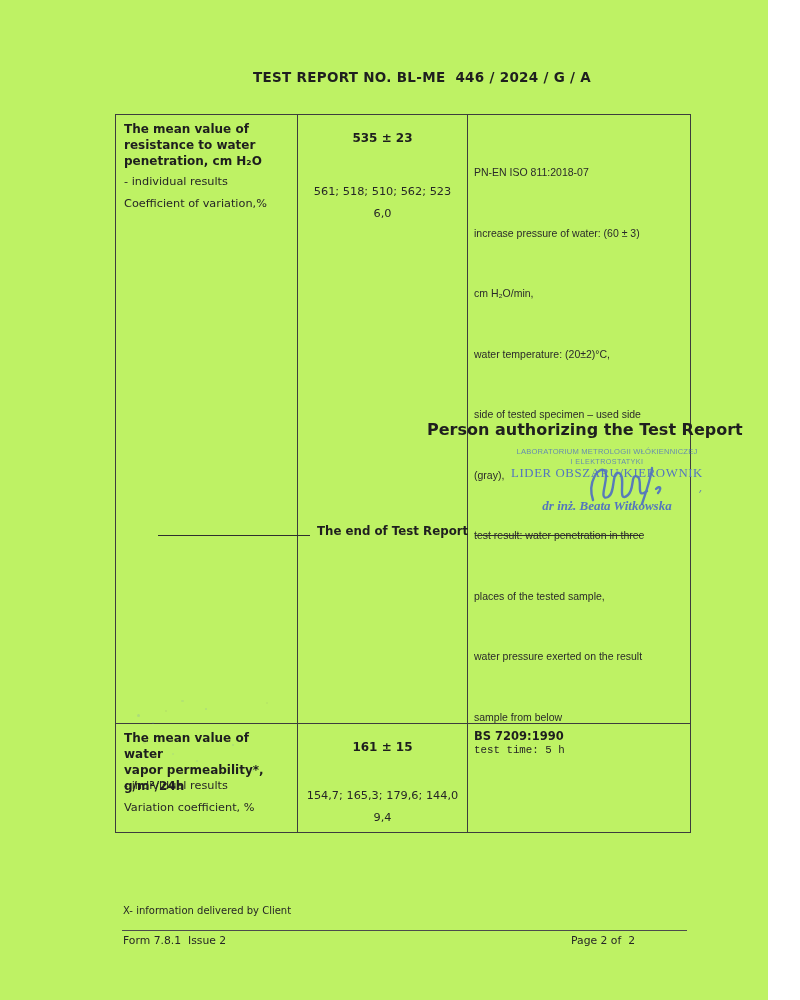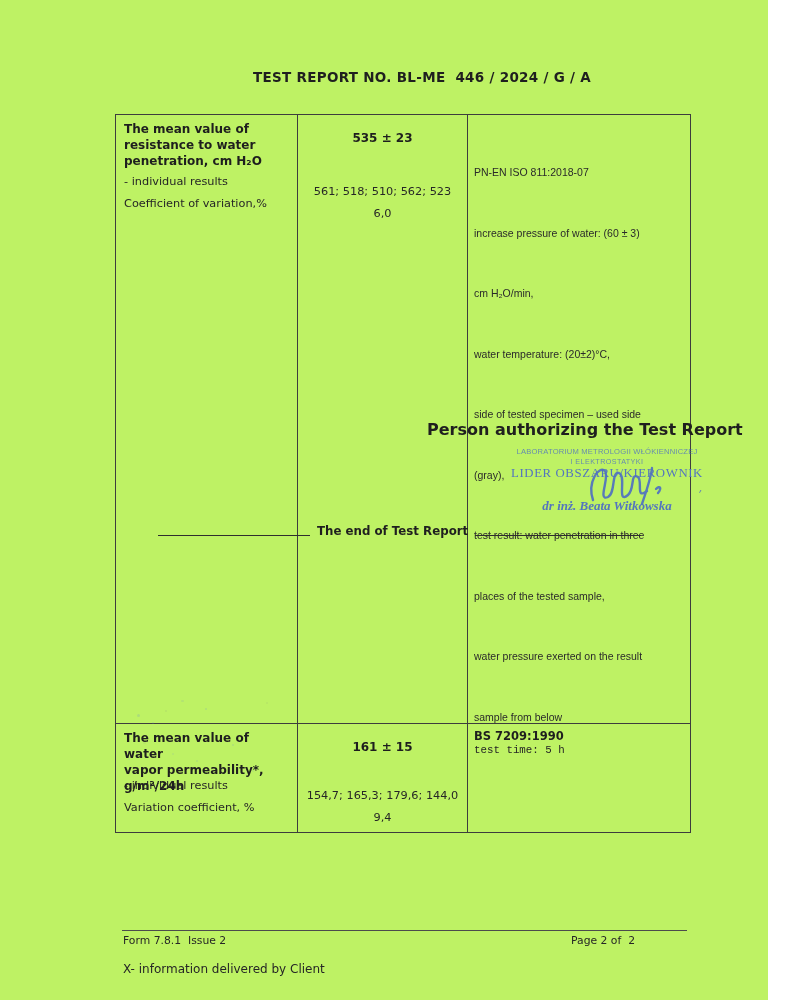--- a/index.html
+++ b/index.html
@@ -81,21 +81,21 @@
   .rule-left { width:152px; }
   .rule-right { width:166px; }
   .end-label { font-weight:bold; font-size:11.8px; color:#1f1f1f; white-space:pre; }
 
   
   .artifact { position:absolute; border-radius:50%; }
 
   
   .footer-rule { position:absolute; left:122px; top:930px; width:565px; height:1px; background:#4c4c4c; }
   .footer-form { position:absolute; left:123px; top:934px; font-size:10.8px; white-space:pre; }
-  .footer-note { position:absolute; left:123px; top:962px; font-size:12px; }
+  .footer-note { position:absolute; left:123px; top:905px; font-size:10px; }
   .footer-page { position:absolute; left:571px; top:934px; font-size:10.8px; white-space:pre; }
 </style>
 </head>
 <body>
 
 <div class="page">
 
   <div class="title">TEST REPORT NO. BL-ME  446 / 2024 / G / A</div>
 
   <table class="report-table">

